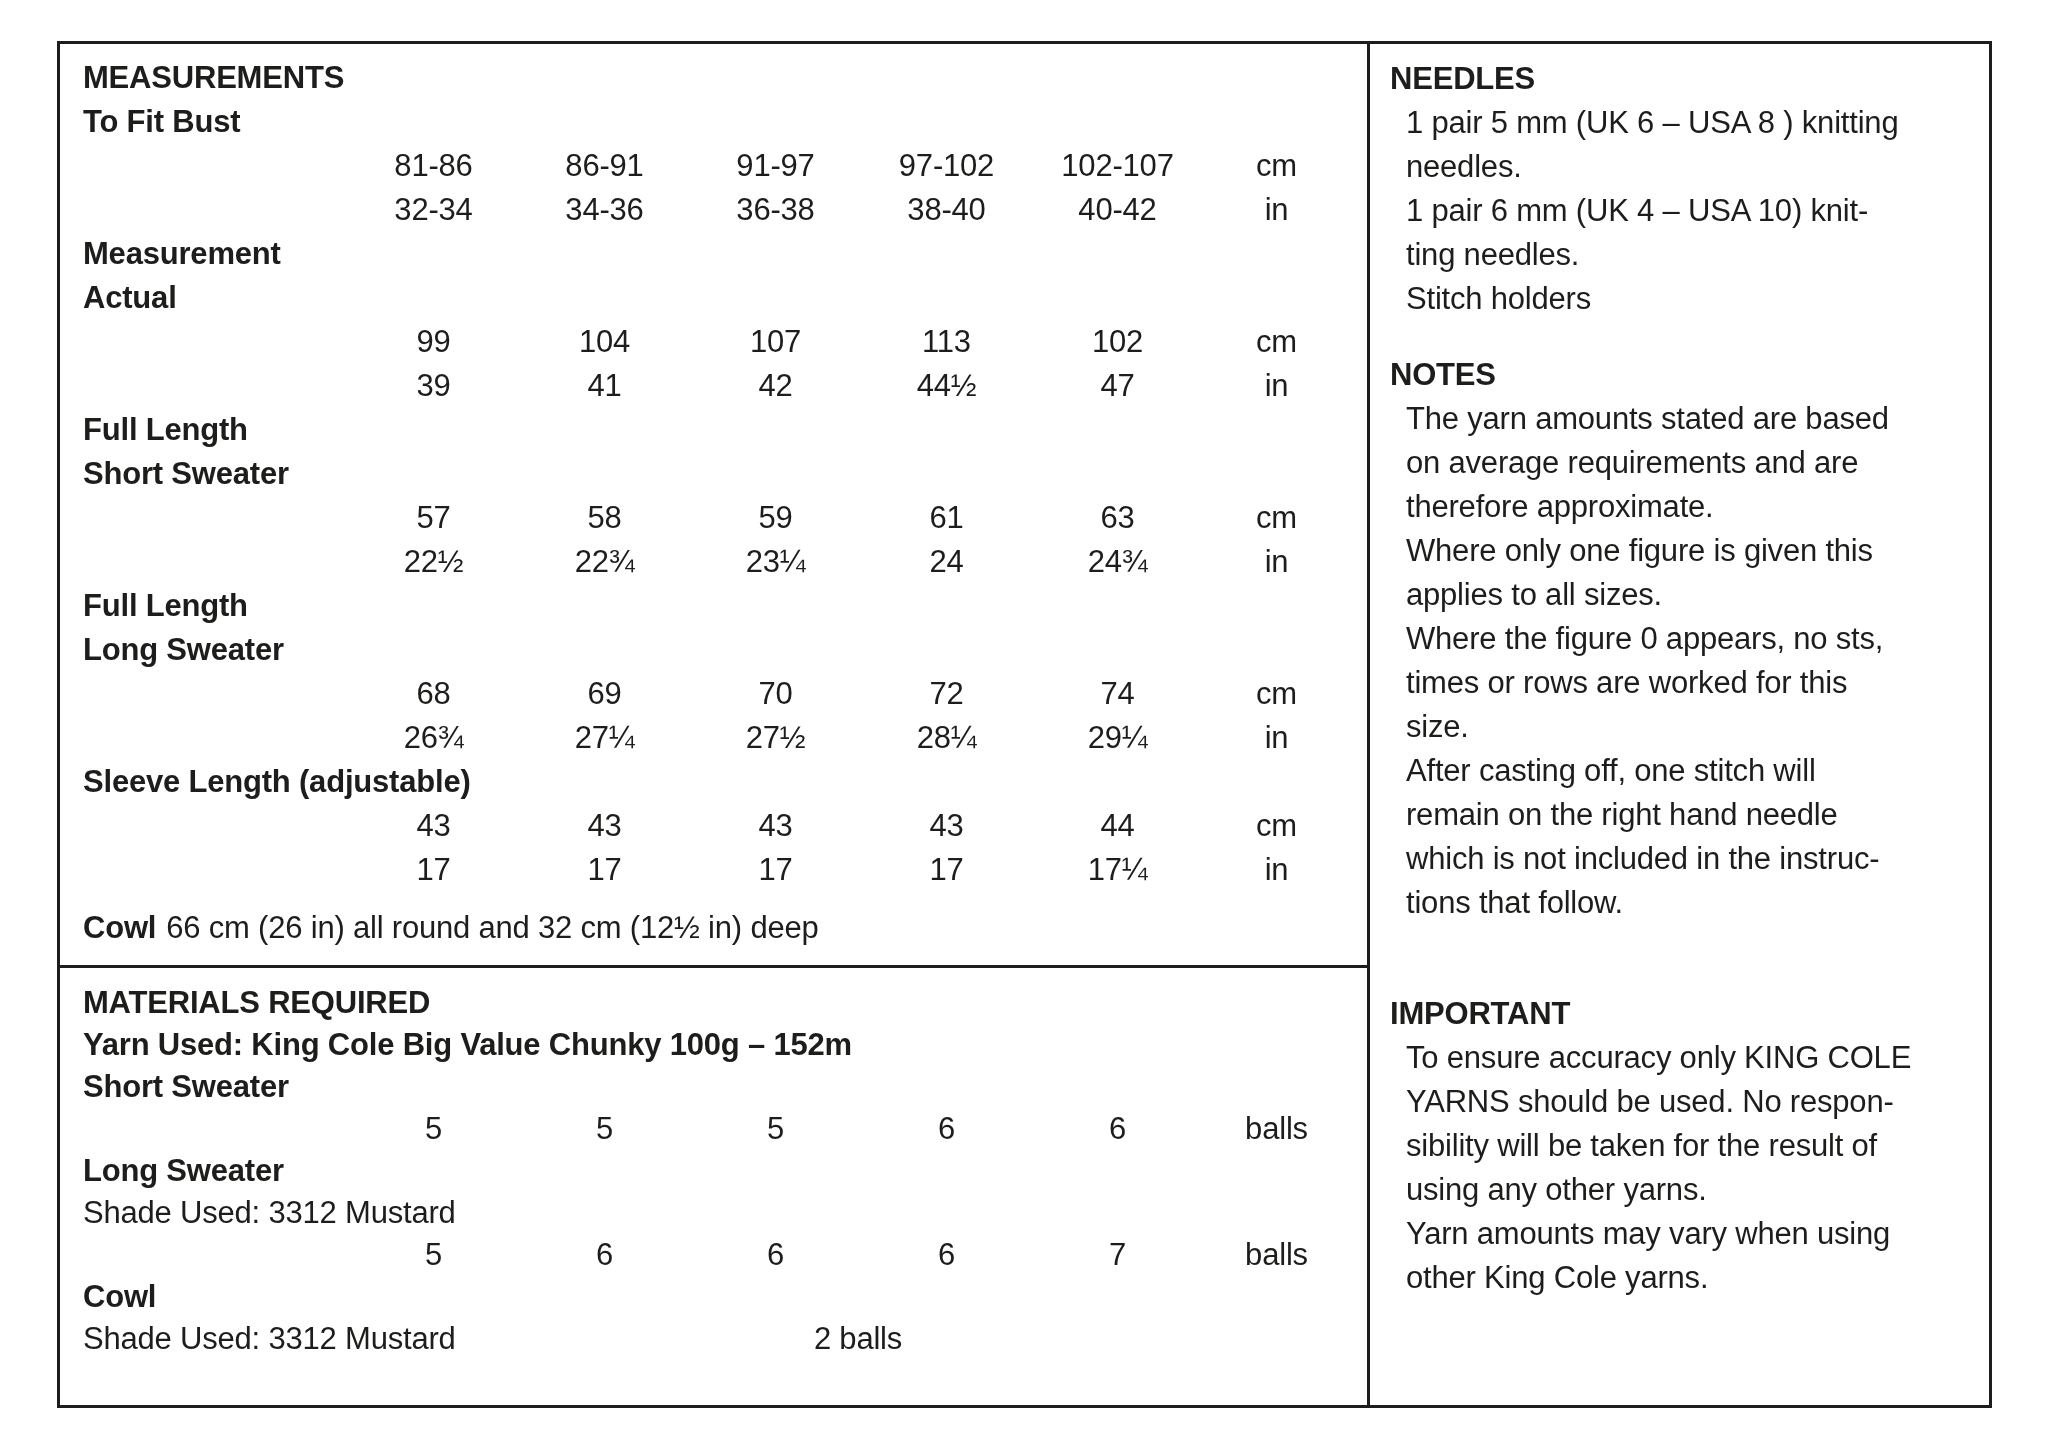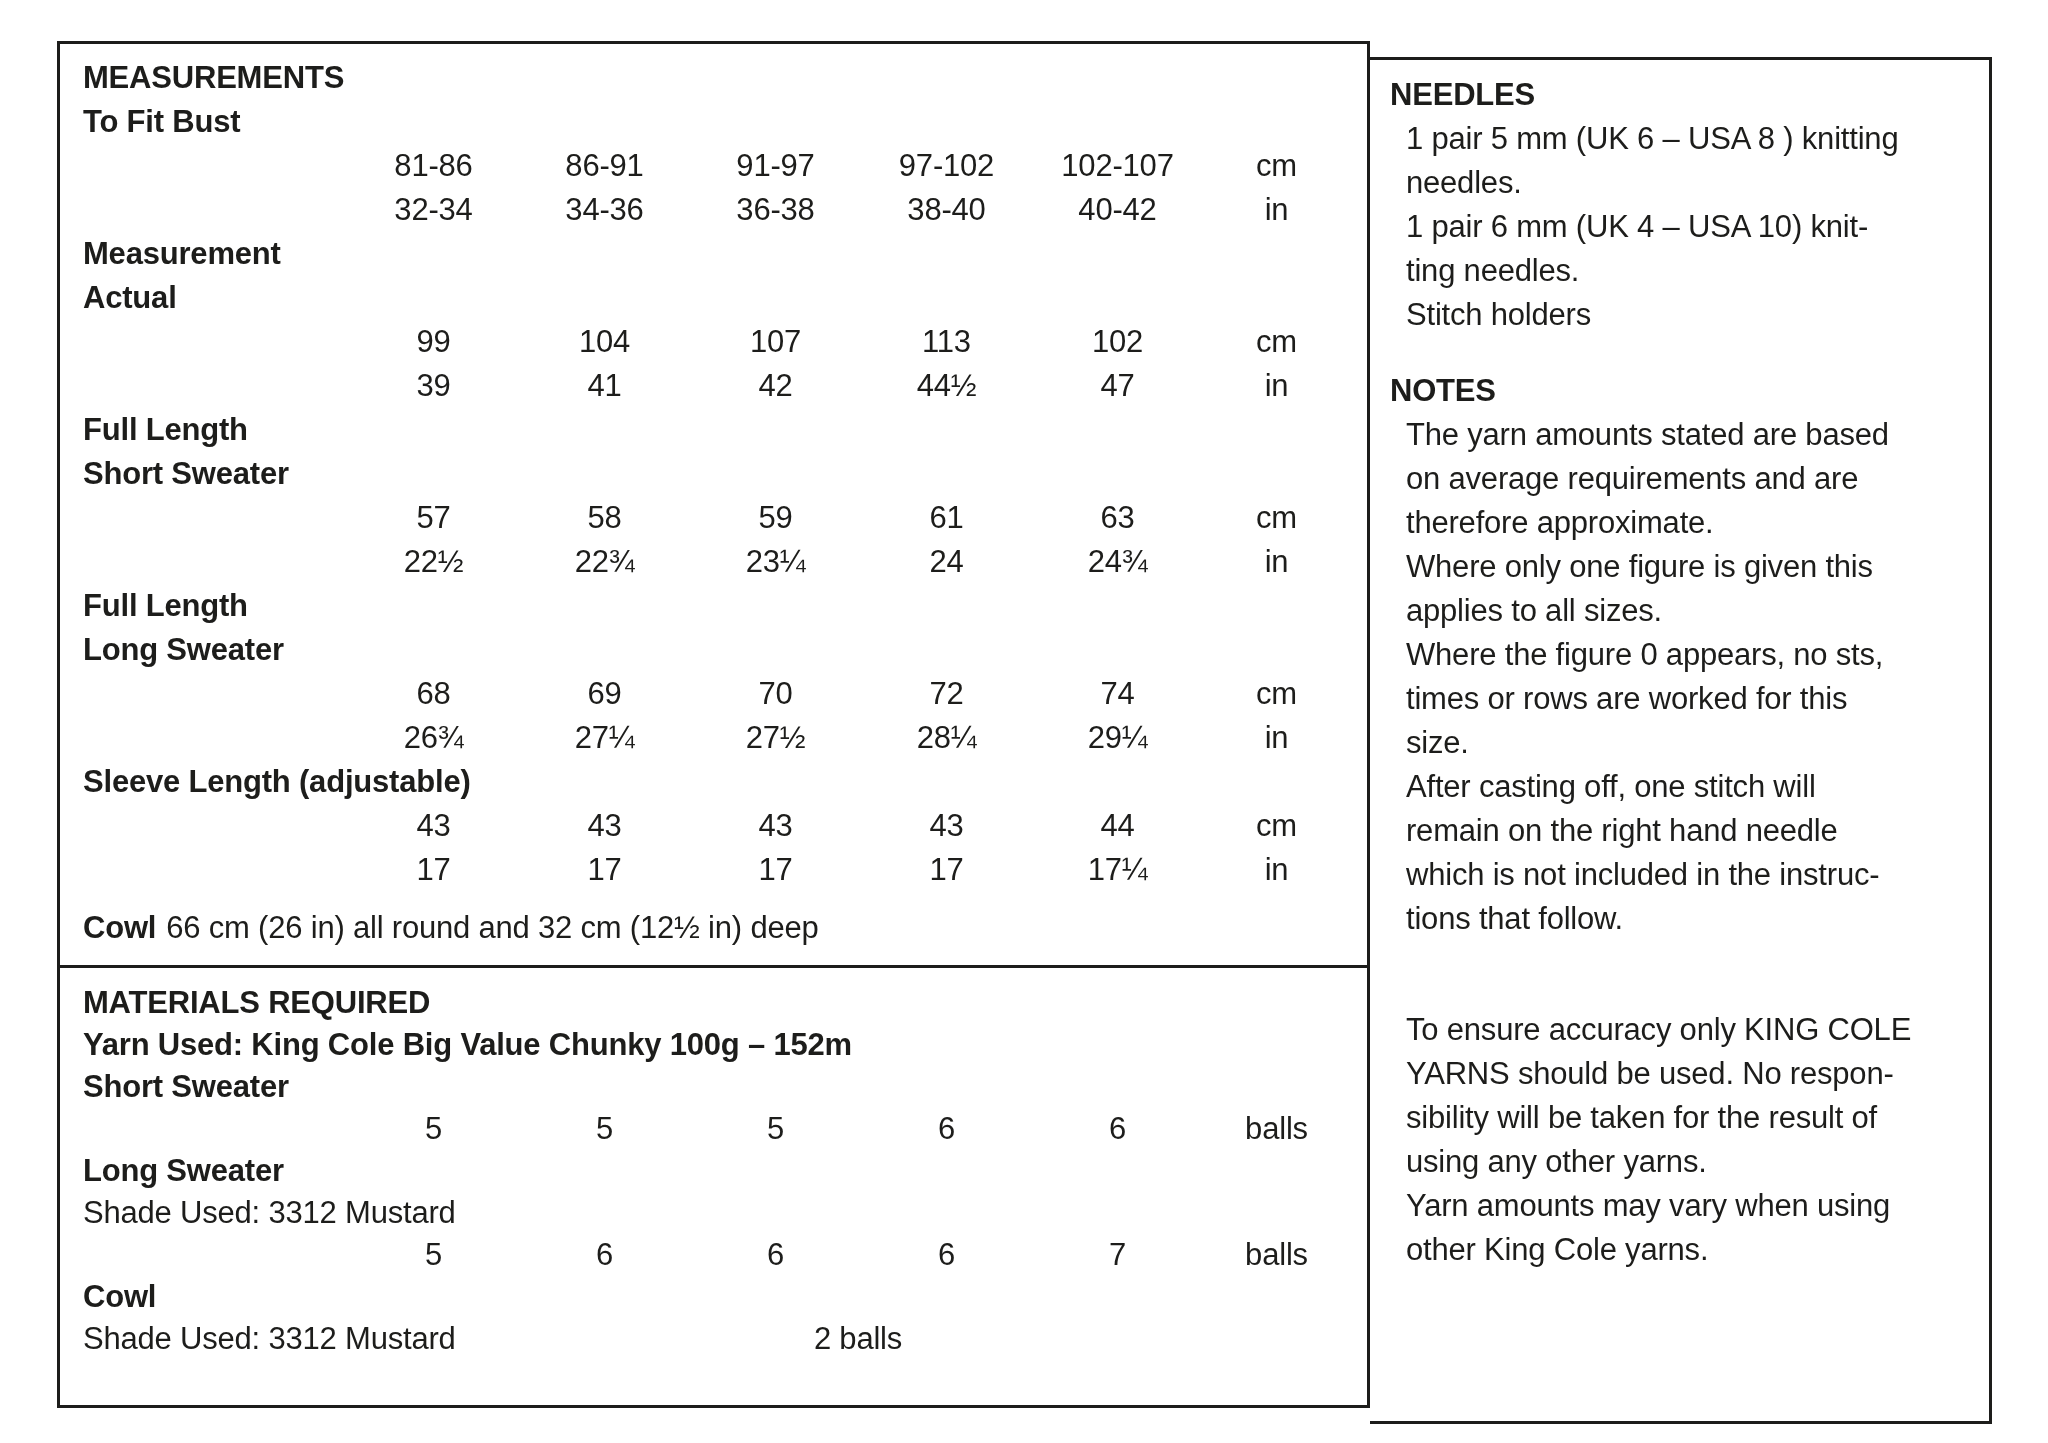--- a/index.html
+++ b/index.html
@@ -4,21 +4,21 @@
 <style>
   html,body{margin:0;padding:0;background:#fff;}
   .page{
     position:relative;width:2048px;height:1443px;background:#fff;
     font-family:"Liberation Sans",sans-serif;font-size:31px;color:#1d1d1b;
     letter-spacing:-0.2px;overflow:hidden;
   }
   .box{position:absolute;box-sizing:border-box;border:3px solid #1d1d1b;background:#fff;overflow:hidden;}
   #measurements-box{left:57px;top:41px;width:1313px;height:927px;}
   #materials-box{left:57px;top:968px;width:1313px;height:440px;border-top:none;}
-  #right-box{left:1370px;top:57px;width:622px;height:1367px;border-left:none;}
+  #right-box{left:1370px;top:41px;width:622px;height:1367px;border-left:none;}
   .b{font-weight:bold;}
   
   .meas-pad{padding:12px 0 0 23px;}
   .mat-pad{padding:14px 0 0 23px;}
   .row{display:flex;line-height:44px;height:44px;white-space:nowrap;}
   .mat-pad .row{line-height:42px;height:42px;}
   .lblrow{line-height:44px;height:44px;font-weight:bold;white-space:nowrap;}
   .mat-pad .lblrow{line-height:42px;height:42px;}
   .txtrow{line-height:42px;height:42px;white-space:nowrap;}
   .lblcell{width:265px;flex:none;}
@@ -200,20 +200,21 @@
 applies to all sizes.
 Where the figure 0 appears, no sts,
 times or rows are worked for this
 size.
 After casting off, one stitch will
 remain on the right hand needle
 which is not included in the instruc-
 tions that follow.</div>
     </div>
     <div id="important-section">
+      <div class="rtitle">IMPORTANT</div>
       <div class="para">To ensure accuracy only KING COLE
 YARNS should be used. No respon-
 sibility will be taken for the result of
 using any other yarns.
 Yarn amounts may vary when using
 other King Cole yarns.</div>
     </div>
   </div>
 
 </div>

